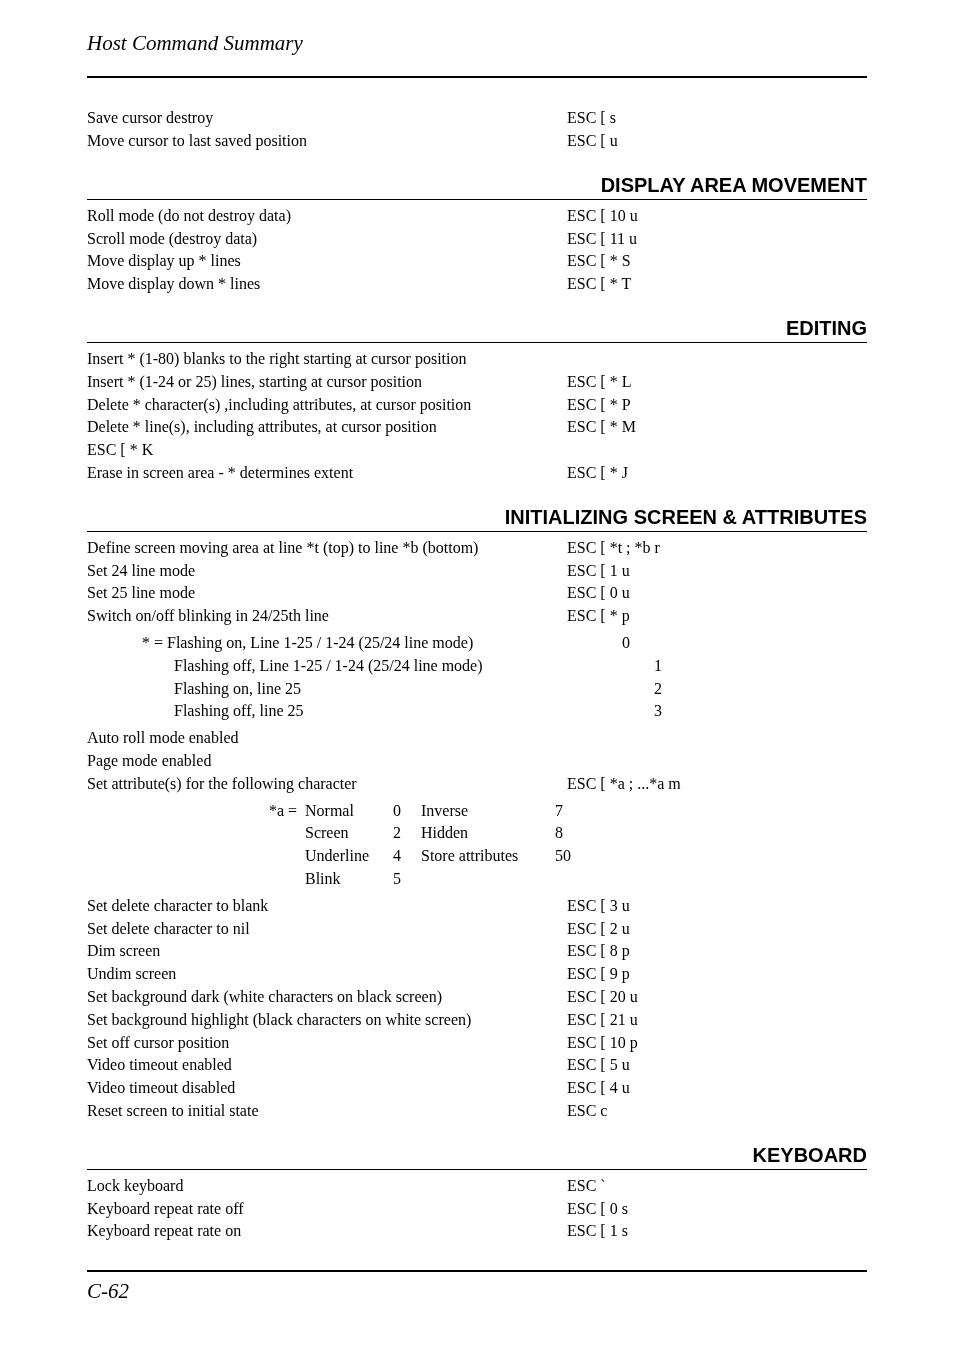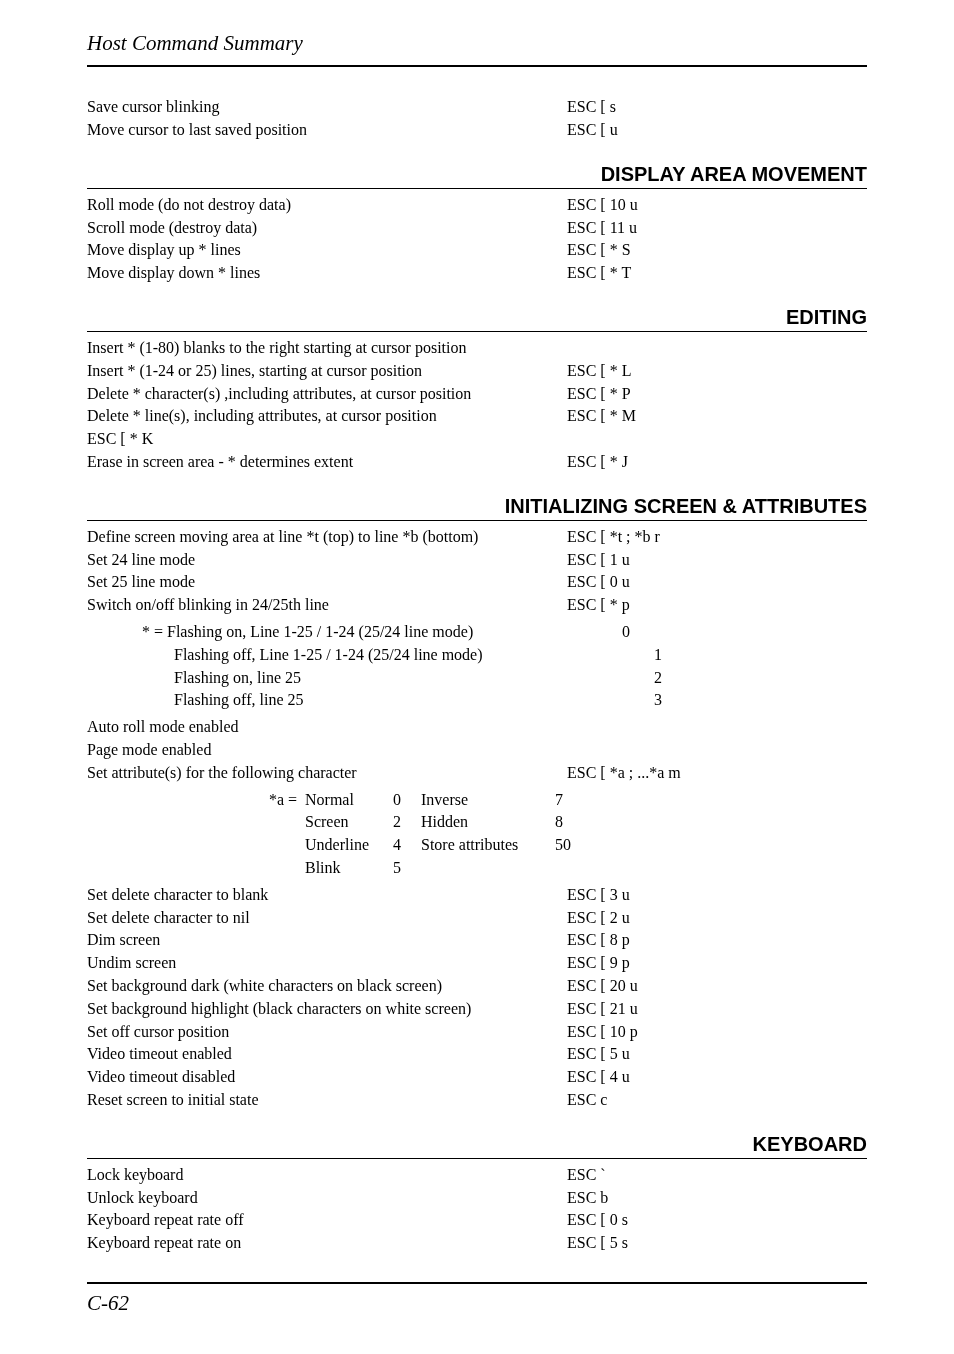--- a/index.html
+++ b/index.html
@@ -8,21 +8,21 @@
     margin: 0 auto;
     padding: 30px 60px 40px 60px;
     color: #000;
     font-size: 16px;
     line-height: 1.3;
   }
   .header-title {
     font-style: italic;
     font-size: 21px;
     border-bottom: 2px solid #000;
-    padding-bottom: 8px;
+    padding-bottom: 19px;
     margin-bottom: 30px;
   }
   h2 {
     font-family: Arial, Helvetica, sans-serif;
     font-weight: bold;
     font-size: 20px;
     margin-top: 20px;
     margin-bottom: 2px;
     border-bottom: 1.5px solid #000;
     padding-bottom: 1px;
@@ -60,21 +60,21 @@
   .section-gap { margin-top: 6px; }
   .first-after-heading { margin-top: 6px; }
 </style>
 </head>
 <body>
 
 <div class="header-title">Host Command Summary</div>
 
 <div id="pre-rows">
     <div class="row">
-      <div class="desc">Save cursor blinking</div>
+      <div class="desc">Save cursor destroy</div>
       <div class="code">ESC [ s</div>
     </div>
     <div class="row">
       <div class="desc">Move cursor to last saved position</div>
       <div class="code">ESC [ u</div>
     </div>
   </div>
 
 <h2>DISPLAY AREA MOVEMENT</h2>
 <div id="sec0-rows">
@@ -244,26 +244,22 @@
     </div>
   </div>
 
 <h2>KEYBOARD</h2>
 <div id="sec3-rows">
     <div class="row first-after-heading">
       <div class="desc">Lock keyboard</div>
       <div class="code">ESC `</div>
     </div>
     <div class="row">
-      <div class="desc">Unlock keyboard</div>
-      <div class="code">ESC b</div>
-    </div>
-    <div class="row">
       <div class="desc">Keyboard repeat rate off</div>
       <div class="code">ESC [ 0 s</div>
     </div>
     <div class="row">
       <div class="desc">Keyboard repeat rate on</div>
-      <div class="code">ESC [ 5 s</div>
+      <div class="code">ESC [ 1 s</div>
     </div>
   </div>
 
 <div class="footer">C-62</div>
 
 </body></html>

